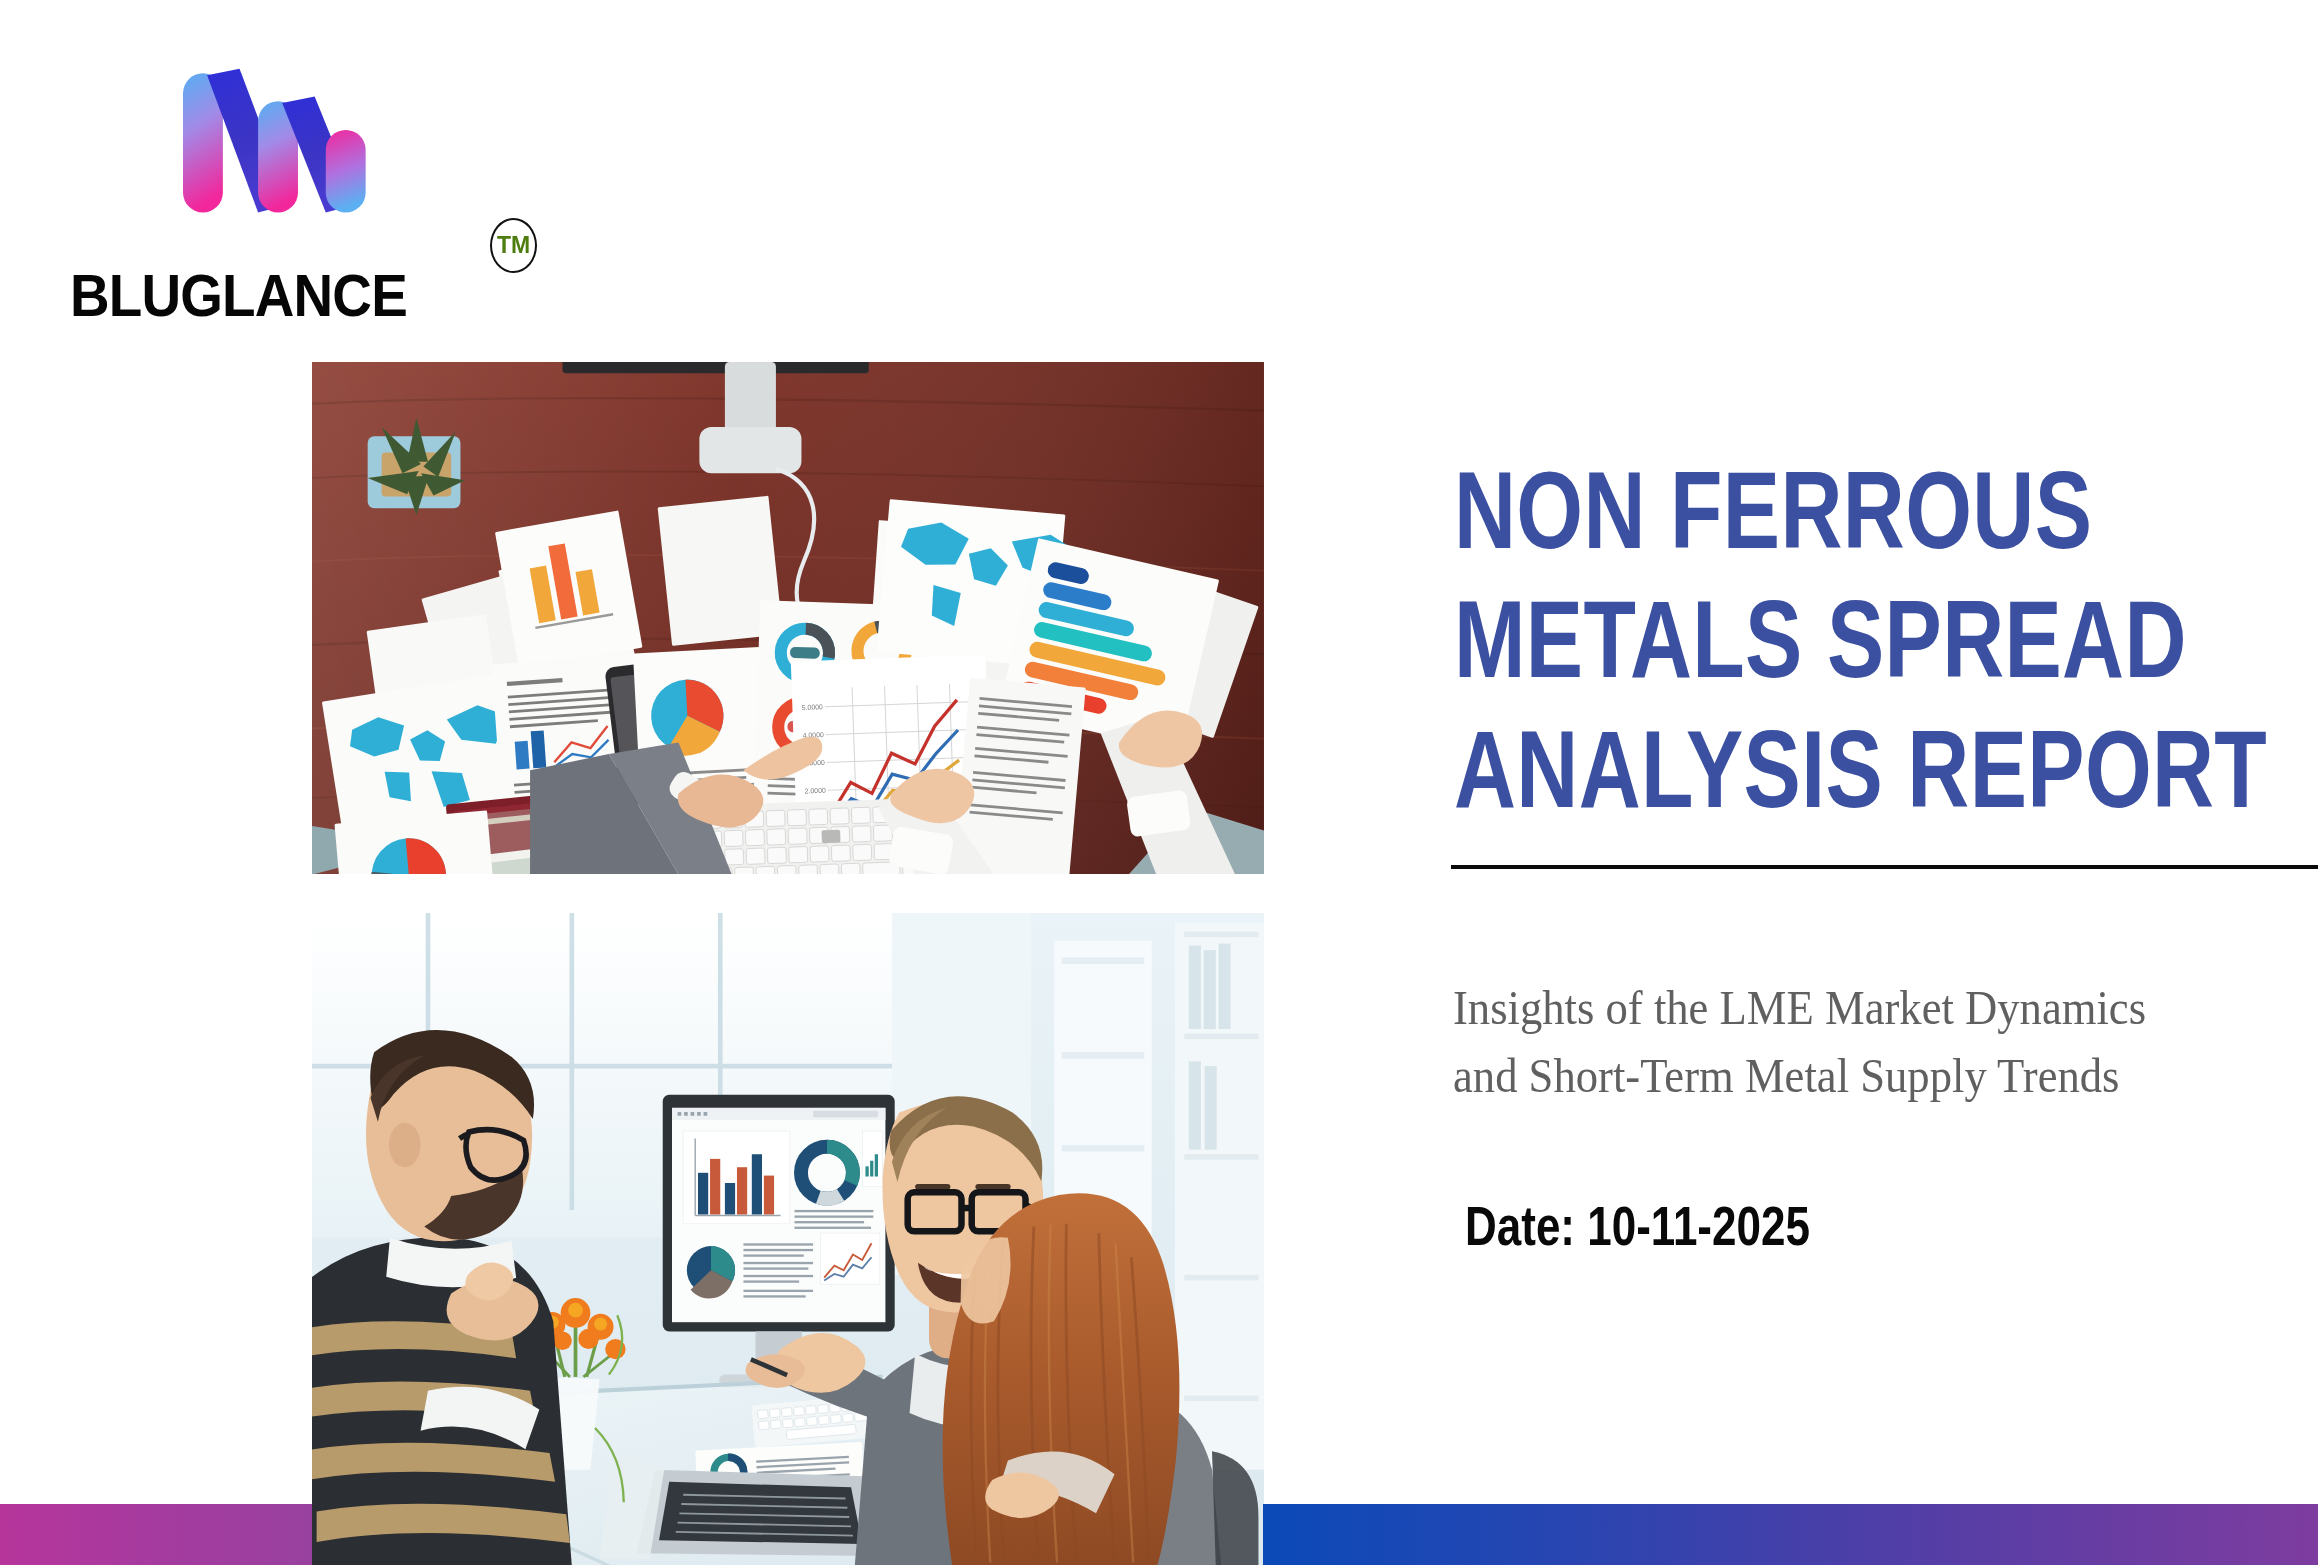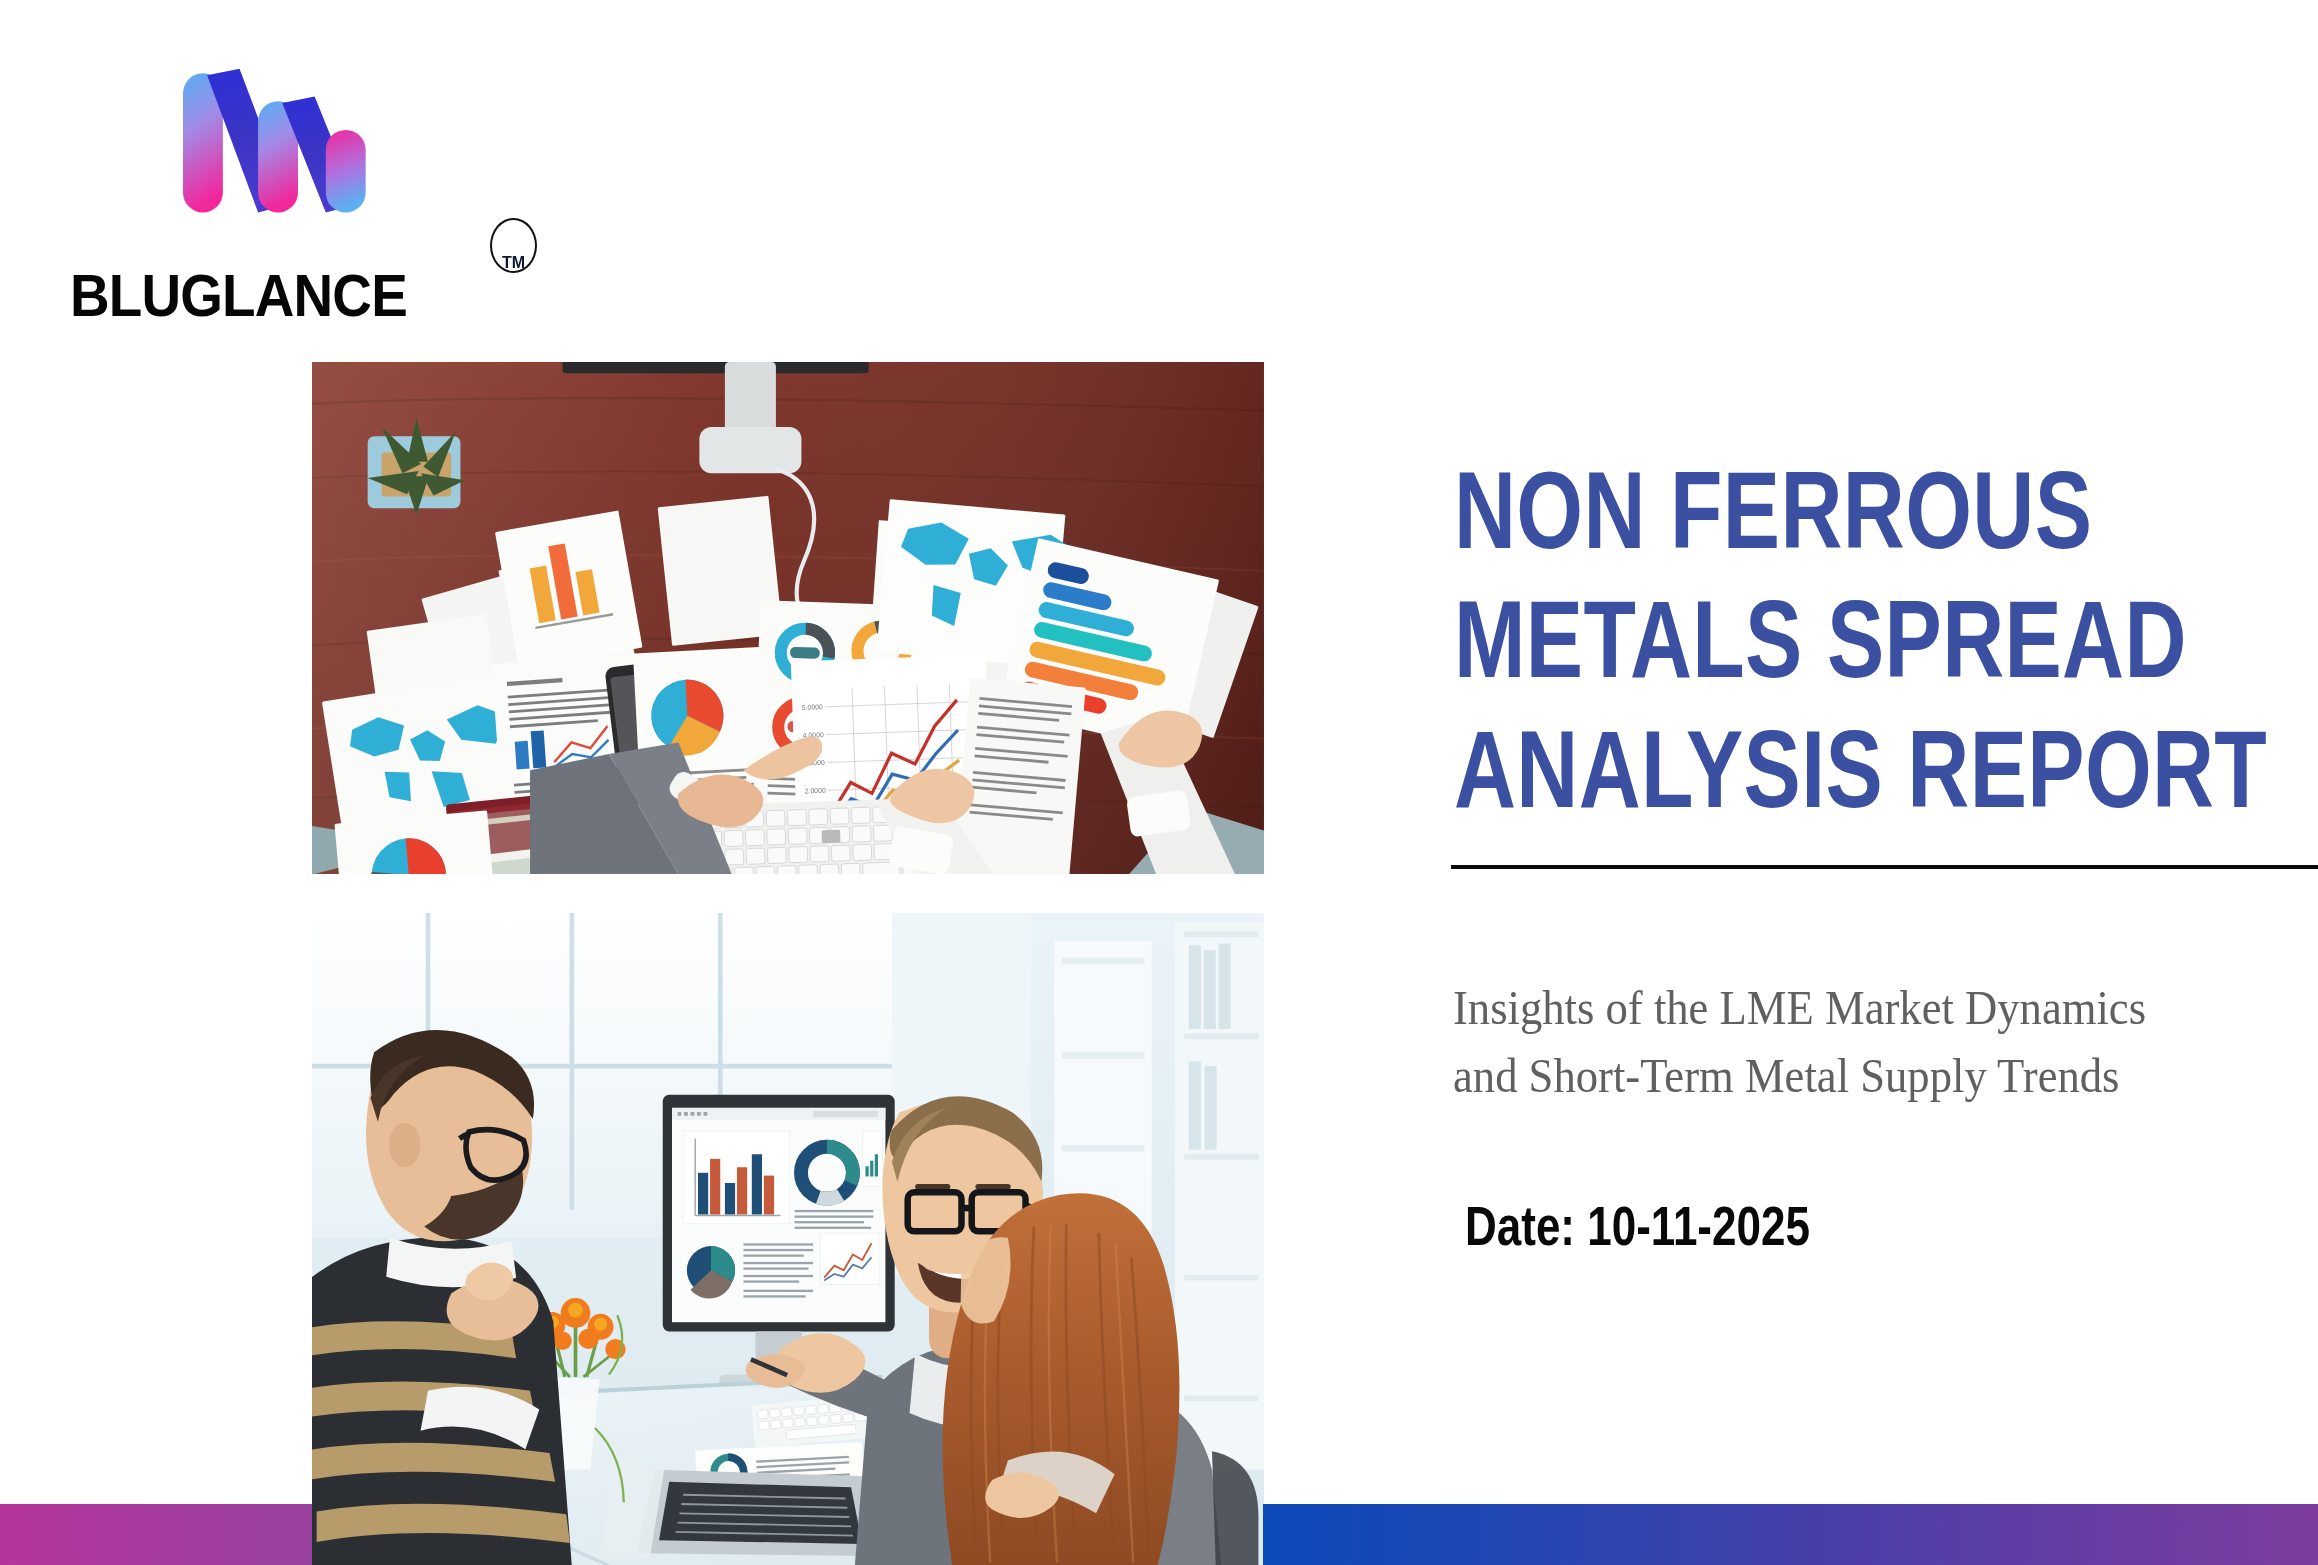--- a/index.html
+++ b/index.html
@@ -17,22 +17,22 @@
     width:417px; height:218px;
   }
   #logo-mark{
     position:absolute; left:111px; top:0;
     width:195px; height:153px;
   }
   #logo-tm{
     position:absolute; left:420px; top:153px;
     width:43px; height:51px;
     border:2.8px solid #111; border-radius:50%;
-    display:flex; align-items:flex-end; justify-content:center;
-    font-size:16px; font-weight:700; color:#0f172a;
+    display:flex; align-items:center; justify-content:center;
+    font-size:23px; font-weight:700; color:#4d7c0f;
     letter-spacing:0px; line-height:1;
   }
   #logo-wordmark{
     position:absolute; left:0; top:197px;
     font-size:59px; font-weight:900;
     letter-spacing:-0.9px;
     color:#060606;
     transform:scaleX(0.93); transform-origin:left center;
     white-space:nowrap;
   }

